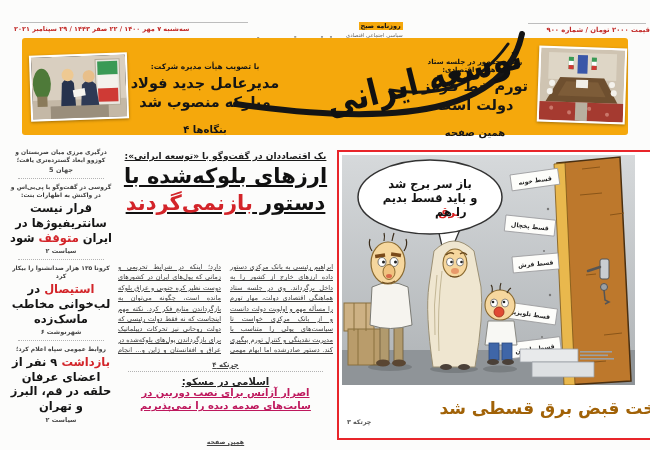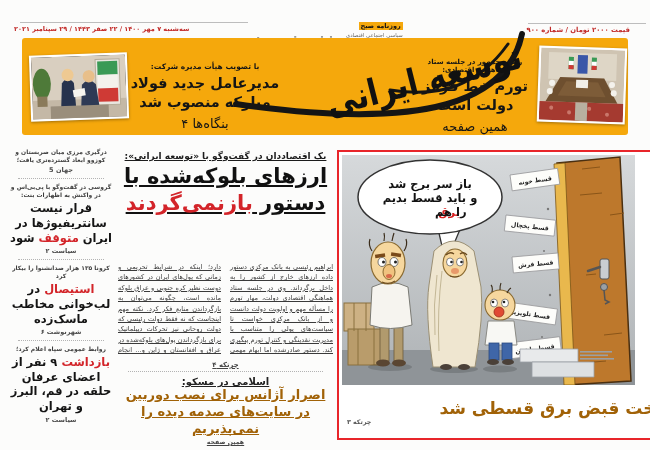--- a/index.html
+++ b/index.html
@@ -7,30 +7,30 @@
        font-family:"DejaVu Sans",sans-serif;-webkit-font-smoothing:antialiased;}
   .abs{position:absolute;}
   .rtl{direction:rtl;}
   .red{color:#d32429;}
   
   .dateline{left:14px;top:25px;font-size:6.5px;color:#c22a28;font-weight:bold;}
   .hairline{border-top:1px solid #bdbdbd;height:0;}
   .hl-left{left:20px;width:228px;top:22px;}
   .hl-right{left:528px;right:4px;top:23px;}
   .siteurl{left:256px;top:19px;font-size:11.5px;font-weight:bold;color:#9a9a9a;letter-spacing:.3px;margin-top:16px;}
-  .price{right:20px;top:26px;font-size:6.8px;color:#c22a28;font-weight:bold;}
+  .price{right:0;top:26px;font-size:6.8px;color:#c22a28;font-weight:bold;}
   
   .banner{left:22px;top:38px;width:606px;height:97px;background:#f5a80c;border-radius:3px;}
   .photo{background:#fff;padding:2px;box-shadow:0 1px 3px rgba(0,0,0,.35);}
   .ph-left{left:30px;top:54px;width:94px;height:62px;transform:rotate(-2deg);}
   .ph-right{left:538px;top:47px;width:84px;height:72px;transform:rotate(2deg);}
   .b-story{text-align:center;color:#151515;}
   .b-k{font-size:7.5px;font-weight:bold;margin-bottom:3px;}
   .b-h{font-size:14.5px;font-weight:800;line-height:1.32;}
-  .b-r{font-size:13px;font-weight:normal;margin-top:4px;}
+  .b-r{font-size:10px;font-weight:bold;margin-top:12px;}
   .bs-left{left:130px;top:62px;width:150px;}
   .bs-right{left:418px;top:58px;width:114px;}
   .bs-right .b-k{font-size:7px;}
   
   .logo{left:318px;top:0px;width:212px;height:144px;pointer-events:none;}
   .logo-tags{left:346px;top:13px;text-align:right;}
   .logo-tag1{font-size:6.5px;font-weight:bold;background:#f5a80c;color:#111;padding:0 2px;display:inline-block;}
   .logo-tag2{font-size:5.3px;color:#666;}
   .swash{left:178px;top:28px;width:354px;height:118px;pointer-events:none;}
   
@@ -41,21 +41,21 @@
   .dots{border-top:1.5px dotted #b3b3b3;margin:4px 10px 4px 10px;}
   
   .mid{left:118px;width:215px;text-align:center;text-decoration:underline;}
   .lead-k{top:151px;font-size:9px;font-weight:bold;color:#1c1c1c;}
   .lead-h{top:163px;font-size:21px;font-weight:900;line-height:1.3;color:#111;}
   .lead-body{top:262px;height:97px;overflow:hidden;text-align:justify;font-size:6.6px;line-height:1.58;color:#3a3a3a;
              column-count:2;column-gap:9px;column-fill:auto;}
   .lead-ref{top:361px;font-size:6.8px;font-weight:bold;color:#444;}
   .mid-dots{left:128px;width:195px;top:371px;border-top:1.5px dotted #b3b3b3;}
   .sec-k{top:376px;font-size:10px;font-weight:bold;color:#222;}
-  .sec-h{top:386px;font-size:13px;font-weight:800;line-height:1.32;color:#a16207;}
+  .sec-h{top:386px;font-size:10px;font-weight:800;line-height:1.32;color:#be185d;}
   .sec-r{top:438px;font-size:6.2px;font-weight:bold;color:#444;}
   
   .cartoon{left:337px;top:150px;width:352px;height:290px;border:2.5px solid #e8252a;background:#fff;box-sizing:border-box;}
   .c-svg{left:3px;top:3px;}
   .ribbon{top:231px;left:50%;transform:translateX(-50%);background:#e8252a;color:#fff;
           font-size:8.5px;font-weight:bold;padding:1.5px 8px;white-space:nowrap;}
   .c-head{top:246px;left:0;right:0;font-size:17px;font-weight:800;color:#a16207;}
   .c-ref{left:8px;top:266px;font-size:6.3px;font-weight:bold;color:#555;}
 </style>
 </head>

